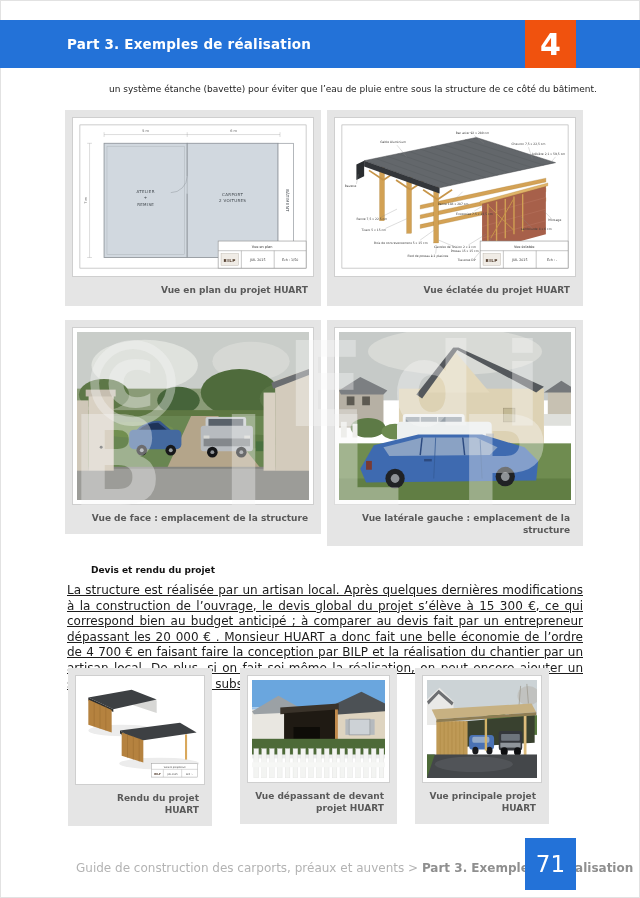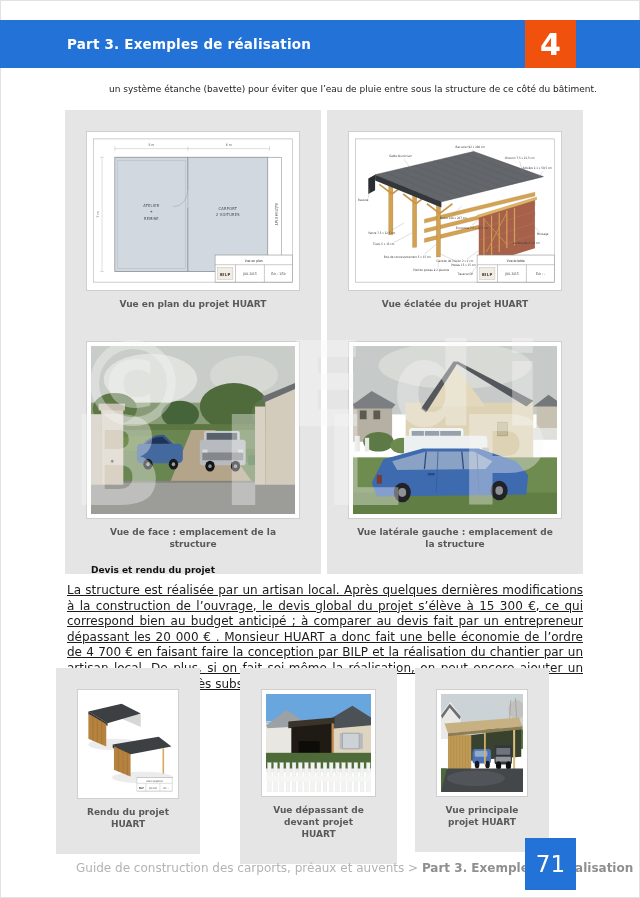--- a/index.html
+++ b/index.html
@@ -8,29 +8,29 @@
     font-family:"DejaVu Sans", sans-serif;box-shadow:inset 0 0 0 1px #e2e2e2;
   }
   
   .top-bar{position:absolute;left:0;top:20px;width:640px;height:48px;background:#2372d8;}
   .top-title{position:absolute;left:67px;top:0;height:48px;display:flex;align-items:center;
     color:#fff;font-size:13.5px;font-weight:bold;letter-spacing:.2px;}
   .chapter-box{position:absolute;left:525px;top:0;width:51px;height:48px;background:#f0520e;
     display:flex;align-items:center;justify-content:center;color:#fff;font-size:30px;font-weight:bold;}
   .intro{position:absolute;left:67px;top:84px;width:516px;font-size:9px;color:#1c1c1c;line-height:1.3;margin-left:42px;}
   
-  .card{position:absolute;background:#e5e5e5;padding:21px;box-sizing:border-box;text-align:center;}
+  .card{position:absolute;background:#e5e5e5;padding:7px;box-sizing:border-box;text-align:right;}
   .imgbox{background:#fff;border:1px solid #cfcfcf;padding:4px;}
   .imgbox svg{display:block;width:100%;}
   .caption{font-size:9px;font-weight:bold;color:#595959;line-height:1.35;padding:7px 6px 3px;}
   .c-r1a{left:65px;top:110px;width:256px;}
   .c-r1b{left:327px;top:110px;width:256px;}
   .c-r2a{left:65px;top:320px;width:256px;}
   .c-r2b{left:327px;top:320px;width:256px;}
-  .c-r3a{left:56px;top:668px;width:144px;}
+  .c-r3a{left:68px;top:668px;width:144px;}
   .c-r3b{left:240px;top:668px;width:157px;}
   .c-r3c{left:415px;top:668px;width:134px;}
   
   .sec-head{position:absolute;left:67px;top:565px;font-size:9px;font-weight:bold;color:#111;padding-left:24px;}
   .sec-body{position:absolute;left:67px;top:583px;width:516px;font-size:12px;color:#1c1c1c;
     line-height:15.6px;text-align:justify;text-decoration:underline;}
   
   .watermark{position:absolute;left:62px;top:338px;width:578px;height:214px;overflow:hidden;
     pointer-events:none;z-index:5;color:rgba(248,248,248,0.38);font-weight:bold;}
   .wm-l1{position:absolute;left:12px;top:-12px;font-size:118px;letter-spacing:26px;line-height:1;}

